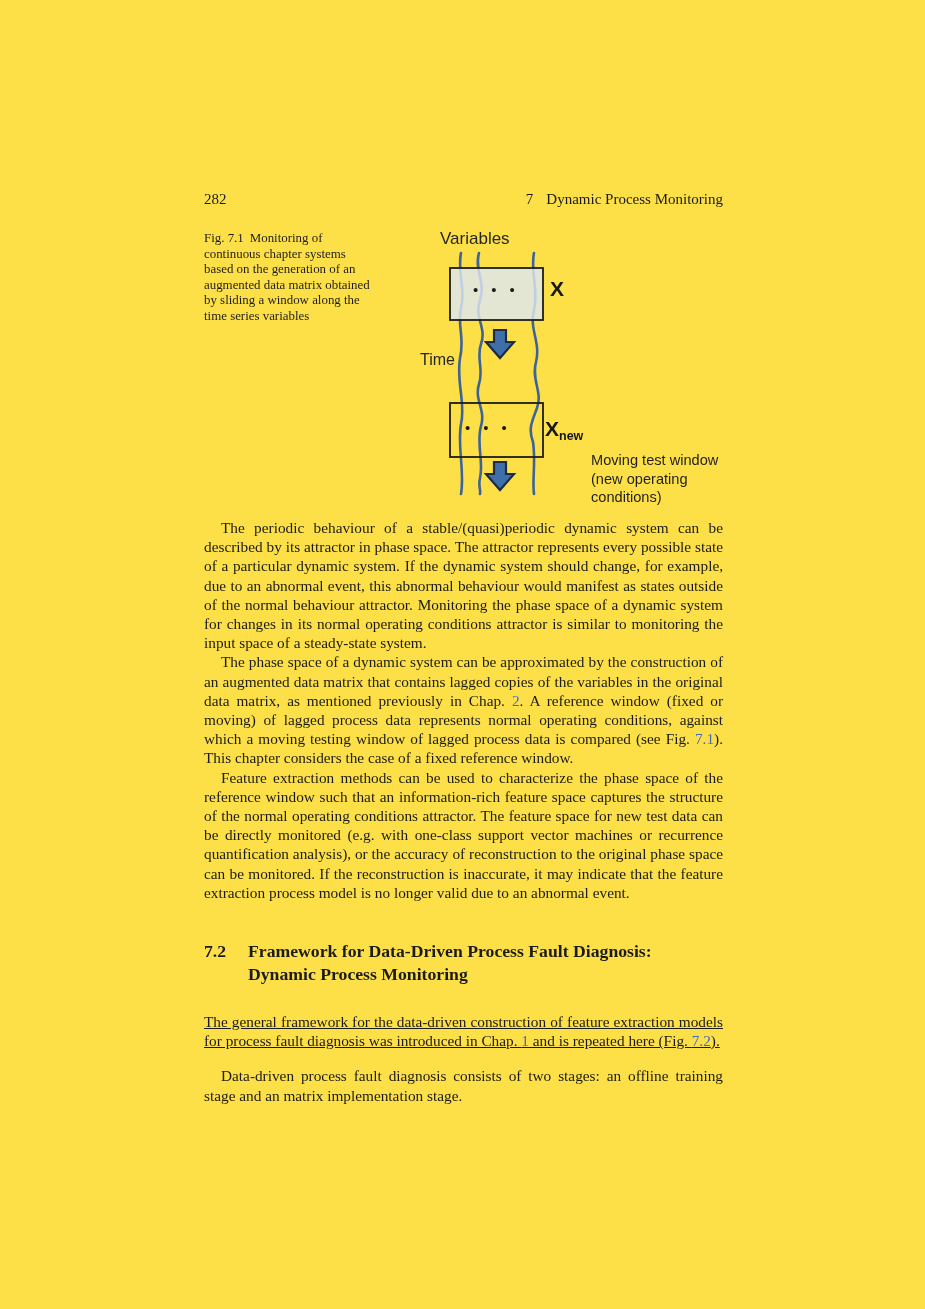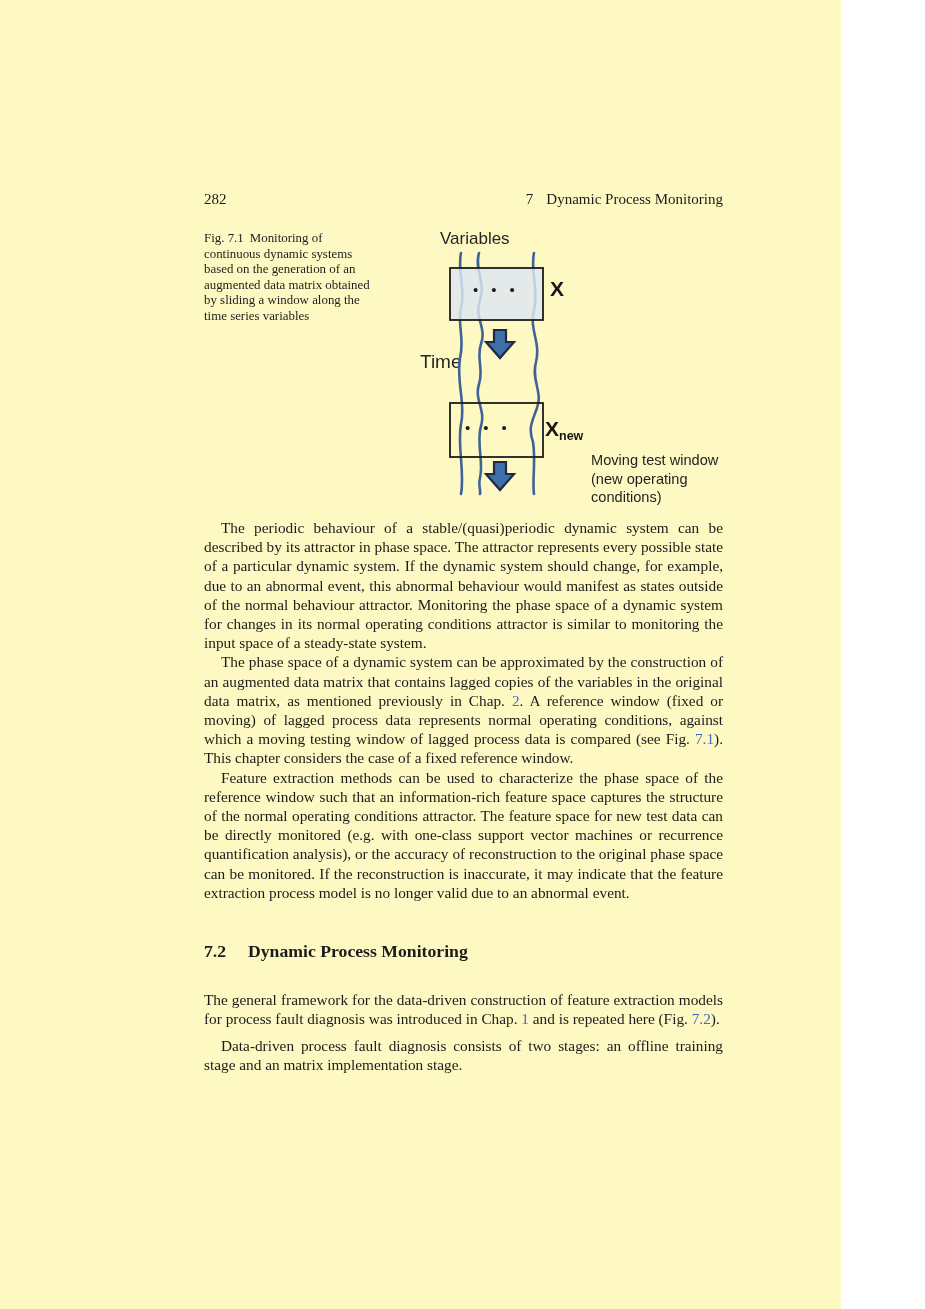--- a/index.html
+++ b/index.html
@@ -1,18 +1,18 @@
 <!DOCTYPE html>
 <html style="--link-color: #3e6bc6; --series-line: #3e6399; --window-fill: #dde6f2; --arrow-fill: #3f6fa8; --arrow-outline: #1c2b45; --box-outline: #1c1c1c;"><head>
 <meta charset="utf-8">
 <style>
   * { margin:0; padding:0; box-sizing:border-box; }
   html,body { background:#ffffff; }
   .page {
-    position:relative; width:841px; height:1309px; background:#fef9c3;
+    position:relative; width:925px; height:1309px; background:#fde047;
     font-family:"Liberation Serif", serif; color:#1b1b1b; overflow:hidden;
   }
 
   
   .running-head {
     position:absolute; left:204px; top:191px; width:519px;
     display:flex; justify-content:space-between; font-size:15px; line-height:17px;
   }
   .running-head-right { display:flex; gap:13px; }
 
@@ -20,21 +20,21 @@
   .fig-caption {
     position:absolute; left:204px; top:231px; width:174px;
     font-size:12.9px; line-height:15.6px; color:#1e1e1e;
   }
   .fig-caption .cap-label { font-weight:normal; padding-right:6px; }
 
   
   .figure { position:absolute; left:420px; top:225px; width:305px; height:275px;
             font-family:"Liberation Sans", sans-serif; color:#262626; }
   .variables-label { position:absolute; left:20px; top:4px; width:113px; text-align:left; font-size:17px; }
-  .time-label { position:absolute; left:0px; top:126px; font-size:19px; }
+  .time-label { position:absolute; left:0px; top:126px; font-size:16px; }
   .graphic { position:absolute; left:20px; top:25px; }
   .series { stroke:var(--series-line); stroke-width:2.6; fill:none; stroke-linecap:round; }
   .win-ref { fill:var(--window-fill); fill-opacity:.82; stroke:var(--box-outline); stroke-width:1.8; }
   .win-test { fill:none; stroke:var(--box-outline); stroke-width:1.8; }
   .flow-arrow { fill:var(--arrow-fill); stroke:var(--arrow-outline); stroke-width:2.2; stroke-linejoin:miter; }
   .dots { position:absolute; font-size:15px; letter-spacing:5px; color:#1d1d1d; text-align:center; width:113px; }
   .dots-top { left:20px; top:56px; }
   .dots-bottom { left:12px; top:194px; }
   .x-label { position:absolute; left:130px; top:52px; font-size:21px; font-weight:bold; color:#161616; }
   .xnew-label { position:absolute; left:125px; top:192px; font-size:21px; font-weight:bold; color:#161616; }
@@ -50,37 +50,37 @@
   }
   .body-text p { margin:0; }
   .body-text p.indent { text-indent:17px; }
   .xref { color:var(--link-color, #3e6bc6); cursor:pointer; }
 
   .section-heading {
     display:flex; margin-top:38px; margin-bottom:27px;
     font-weight:bold; font-size:17.7px; line-height:22.5px; text-align:left;
   }
   .section-number { width:44px; flex:none; }
-  .post-paragraphs p:first-child { margin-bottom:8px; }
+  .post-paragraphs p:first-child { margin-bottom:16px;text-decoration:underline; }
 </style>
 </head>
 <body>
 
 <div class="page">
 
   <div class="running-head">
     <span>282</span>
     <span class="running-head-right">
       <span>7</span>
       <span>Dynamic Process Monitoring</span>
     </span>
   </div>
 
   <div class="fig-caption">
-    <span class="cap-label">Fig. 7.1</span><span>Monitoring of continuous dynamic systems based on the generation of an augmented data matrix obtained by sliding a window along the time series variables</span>
+    <span class="cap-label">Fig. 7.1</span><span>Monitoring of continuous chapter systems based on the generation of an augmented data matrix obtained by sliding a window along the time series variables</span>
   </div>
 
   <div class="figure">
     <div class="variables-label">Variables</div>
     <div class="time-label">Time</div>
 
     <svg class="graphic" width="115" height="250" viewBox="0 0 115 250">
 
       <path class="series" d="M21,3 C17,22 26,40 21,58 C17,76 25,88 20,108 C16,132 26,154 21,174 C17,196 25,222 21,244"></path>
       <path class="series" d="M39,3 C34,20 46,32 40,50 C34,68 47,78 41,94 C36,108 44,120 39,134 C34,150 46,160 41,176 C36,194 44,212 40,228 C38,236 41,240 40,244"></path>
@@ -106,20 +106,21 @@
   <div class="body-text">
     <div id="paragraphs-top">
         <p class="indent"><span>The periodic behaviour of a stable/(quasi)periodic dynamic system can be described by its attractor in phase space. The attractor represents every possible state of a particular dynamic system. If the dynamic system should change, for example, due to an abnormal event, this abnormal behaviour would manifest as states outside of the normal behaviour attractor. Monitoring the phase space of a dynamic system for changes in its normal operating conditions attractor is similar to monitoring the input space of a steady-state system.</span></p>
         <p class="indent"><span>The phase space of a dynamic system can be approximated by the construction of an augmented data matrix that contains lagged copies of the variables in the original data matrix, as mentioned previously in Chap. </span><span class="xref">2</span><span>. A reference window (fixed or moving) of lagged process data represents normal operating conditions, against which a moving testing window of lagged process data is compared (see Fig. </span><span class="xref">7.1</span><span>). This chapter considers the case of a fixed reference window.</span></p>
         <p class="indent"><span>Feature extraction methods can be used to characterize the phase space of the reference window such that an information-rich feature space captures the structure of the normal operating conditions attractor. The feature space for new test data can be directly monitored (e.g. with one-class support vector machines or recurrence quantification analysis), or the accuracy of reconstruction to the original phase space can be monitored. If the reconstruction is inaccurate, it may indicate that the feature extraction process model is no longer valid due to an abnormal event.</span></p>
       </div>
 
     <div class="section-heading">
       <span class="section-number">7.2</span>
       <span class="section-title">
+        <span style="display:block">Framework for Data-Driven Process Fault Diagnosis:</span>
         <span style="display:block">Dynamic Process Monitoring</span>
       </span>
     </div>
 
     <div id="paragraphs-bottom" class="post-paragraphs">
         <p><span>The general framework for the data-driven construction of feature extraction models for process fault diagnosis was introduced in Chap. </span><span class="xref">1</span><span> and is repeated here (Fig. </span><span class="xref">7.2</span><span>).</span></p>
         <p class="indent"><span>Data-driven process fault diagnosis consists of two stages: an offline training stage and an matrix implementation stage.</span></p>
       </div>
   </div>
 

